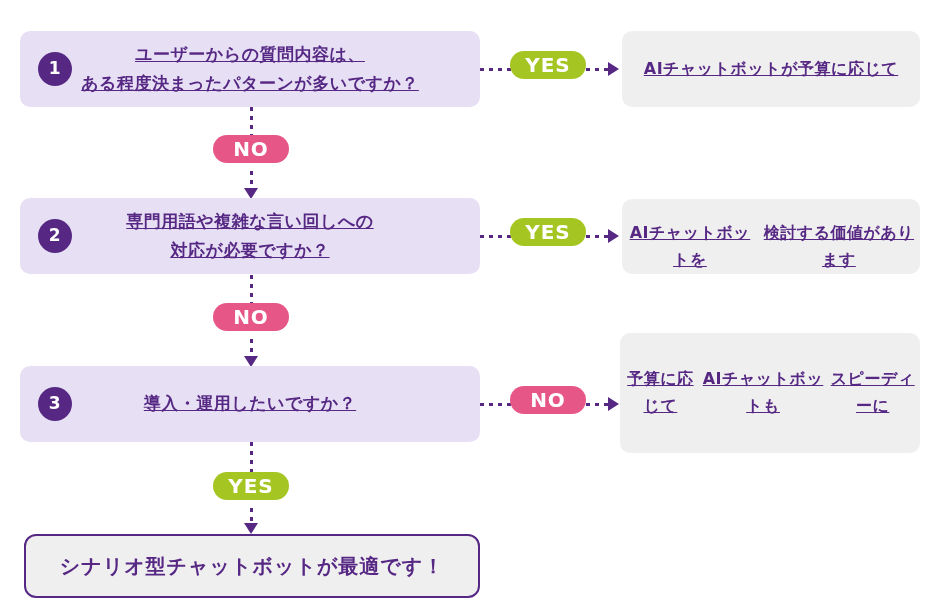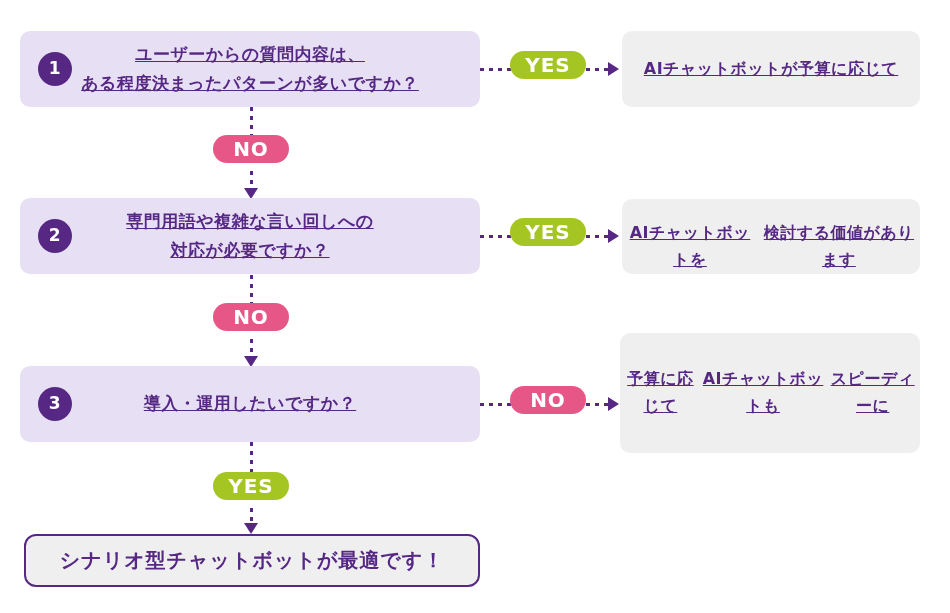--- a/index.html
+++ b/index.html
@@ -43,21 +43,21 @@
   .vdots { position:absolute; width:3px;
     background:repeating-linear-gradient(to bottom,#562884 0 4px,transparent 4px 9px); }
   .arr-r { position:absolute; width:0; height:0;
     border-top:7px solid transparent; border-bottom:7px solid transparent;
     border-left:11px solid #562884; }
   .arr-d { position:absolute; width:0; height:0;
     border-left:7px solid transparent; border-right:7px solid transparent;
     border-top:11px solid #562884; }
   
   .final {
-    position:absolute; left:24px; top:534px; width:456px; height:53px;
+    position:absolute; left:24px; top:534px; width:456px; height:64px;
     box-sizing:border-box; background:#EFEFEF; border:2px solid #562884; border-radius:12px;
     display:flex; align-items:center; justify-content:center;
     color:#562884; font-weight:bold; font-size:20px; letter-spacing:1px;
   }
   .line { display:block;text-decoration:underline; }
 </style>
 </head>
 <body>
 
 <div class="canvas">

